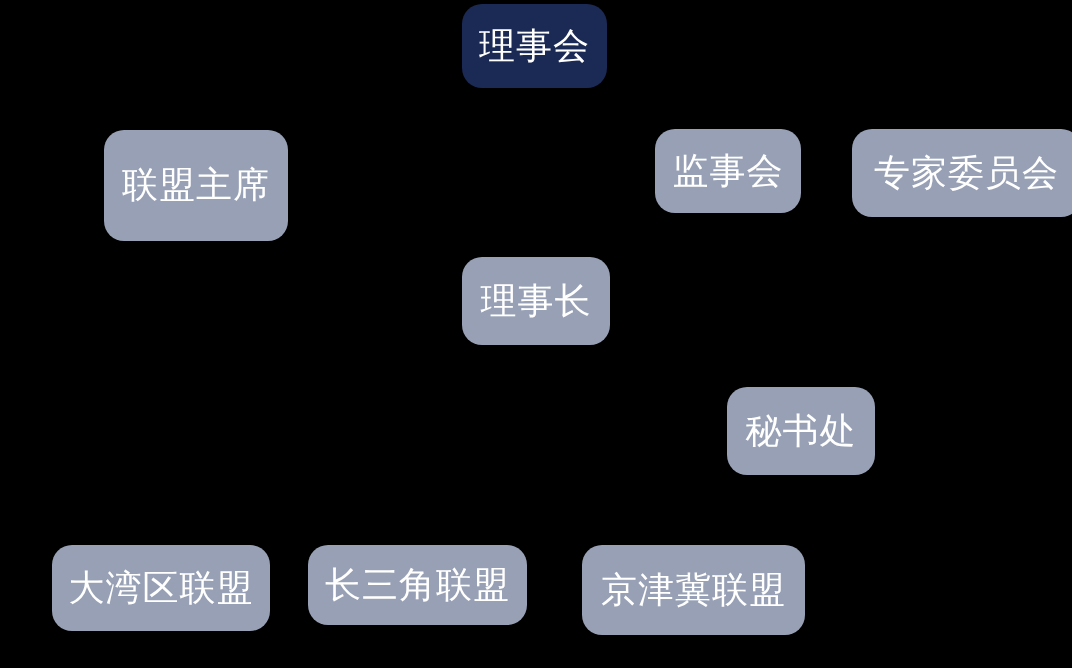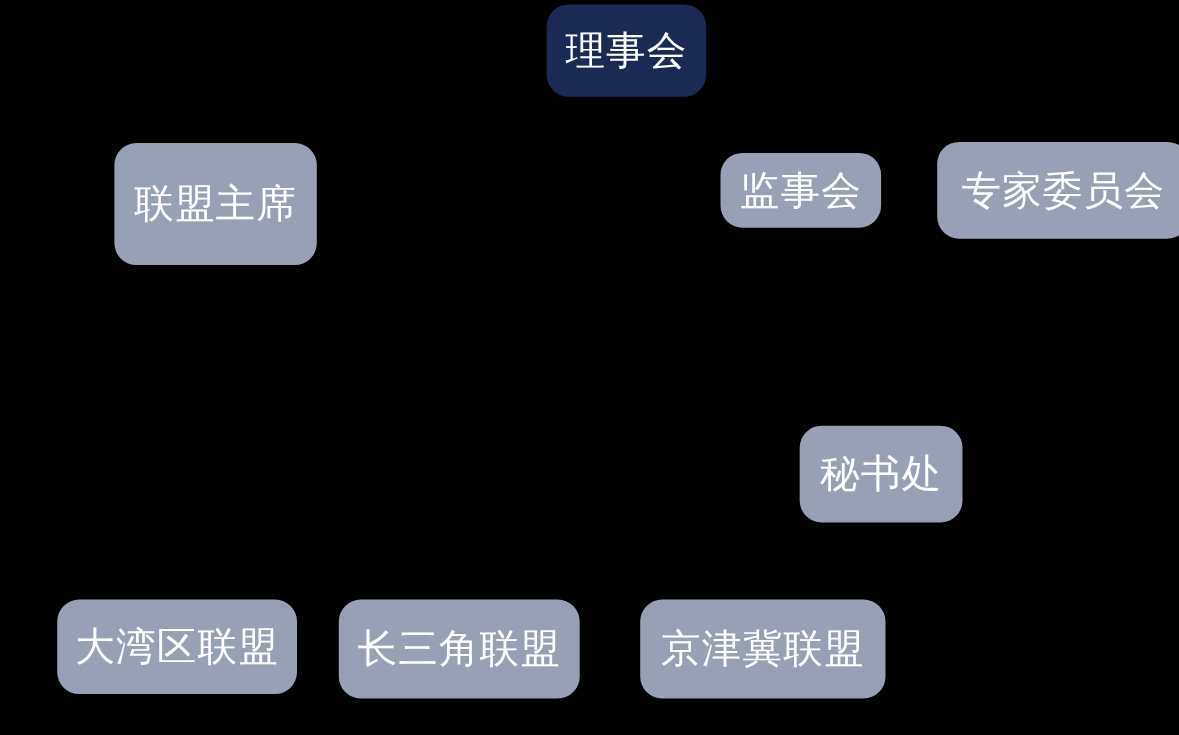--- a/index.html
+++ b/index.html
@@ -20,39 +20,40 @@
     display: flex;
     align-items: center;
     justify-content: center;
     border-radius: 20px;
     color: var(--text, #ffffff);
     font-size: 36px;
     letter-spacing: 1px;
     white-space: nowrap;
     box-sizing: border-box;
   }
-  .node.primary   { background: var(--primary, #1b2a54); margin-left: 35px; }
+  .node.primary   { background: var(--primary, #1b2a54); }
   .node.secondary { background: var(--secondary, #97a0b5); }
 </style>
 </head>
 <body>
 
 <div id="canvas">
 
   <div class="node primary" style="left:462px; top:4px; width:145px; height:84px;">理事会</div>
 
   <div class="node secondary" style="left:104px; top:130px; width:184px; height:111px;">联盟主席</div>
 
-  <div class="node secondary" style="left:655px; top:129px; width:146px; height:68px;margin-top:10px;">监事会</div>
+  <div class="node secondary" style="left:655px; top:129px; width:146px; height:84px;">监事会</div>
 
   <div class="node secondary" style="left:827px; top:129px; width:229px; height:88px;margin-left:25px;">专家委员会</div>
 
+  <div class="node secondary" style="left:462px; top:257px; width:148px; height:88px;">理事长</div>
 
   <div class="node secondary" style="left:727px; top:387px; width:148px; height:88px;text-align:center;">秘书处</div>
 
   <div class="node secondary" style="left:52px; top:545px; width:218px; height:86px;">大湾区联盟</div>
 
-  <div class="node secondary" style="left:308px; top:545px; width:219px; height:90px;">长三角联盟</div>
+  <div class="node secondary" style="left:308px; top:545px; width:219px; height:80px;">长三角联盟</div>
 
   <div class="node secondary" style="left:582px; top:545px; width:223px; height:90px;">京津冀联盟</div>
 
 
 </div>
 
 </body></html>

